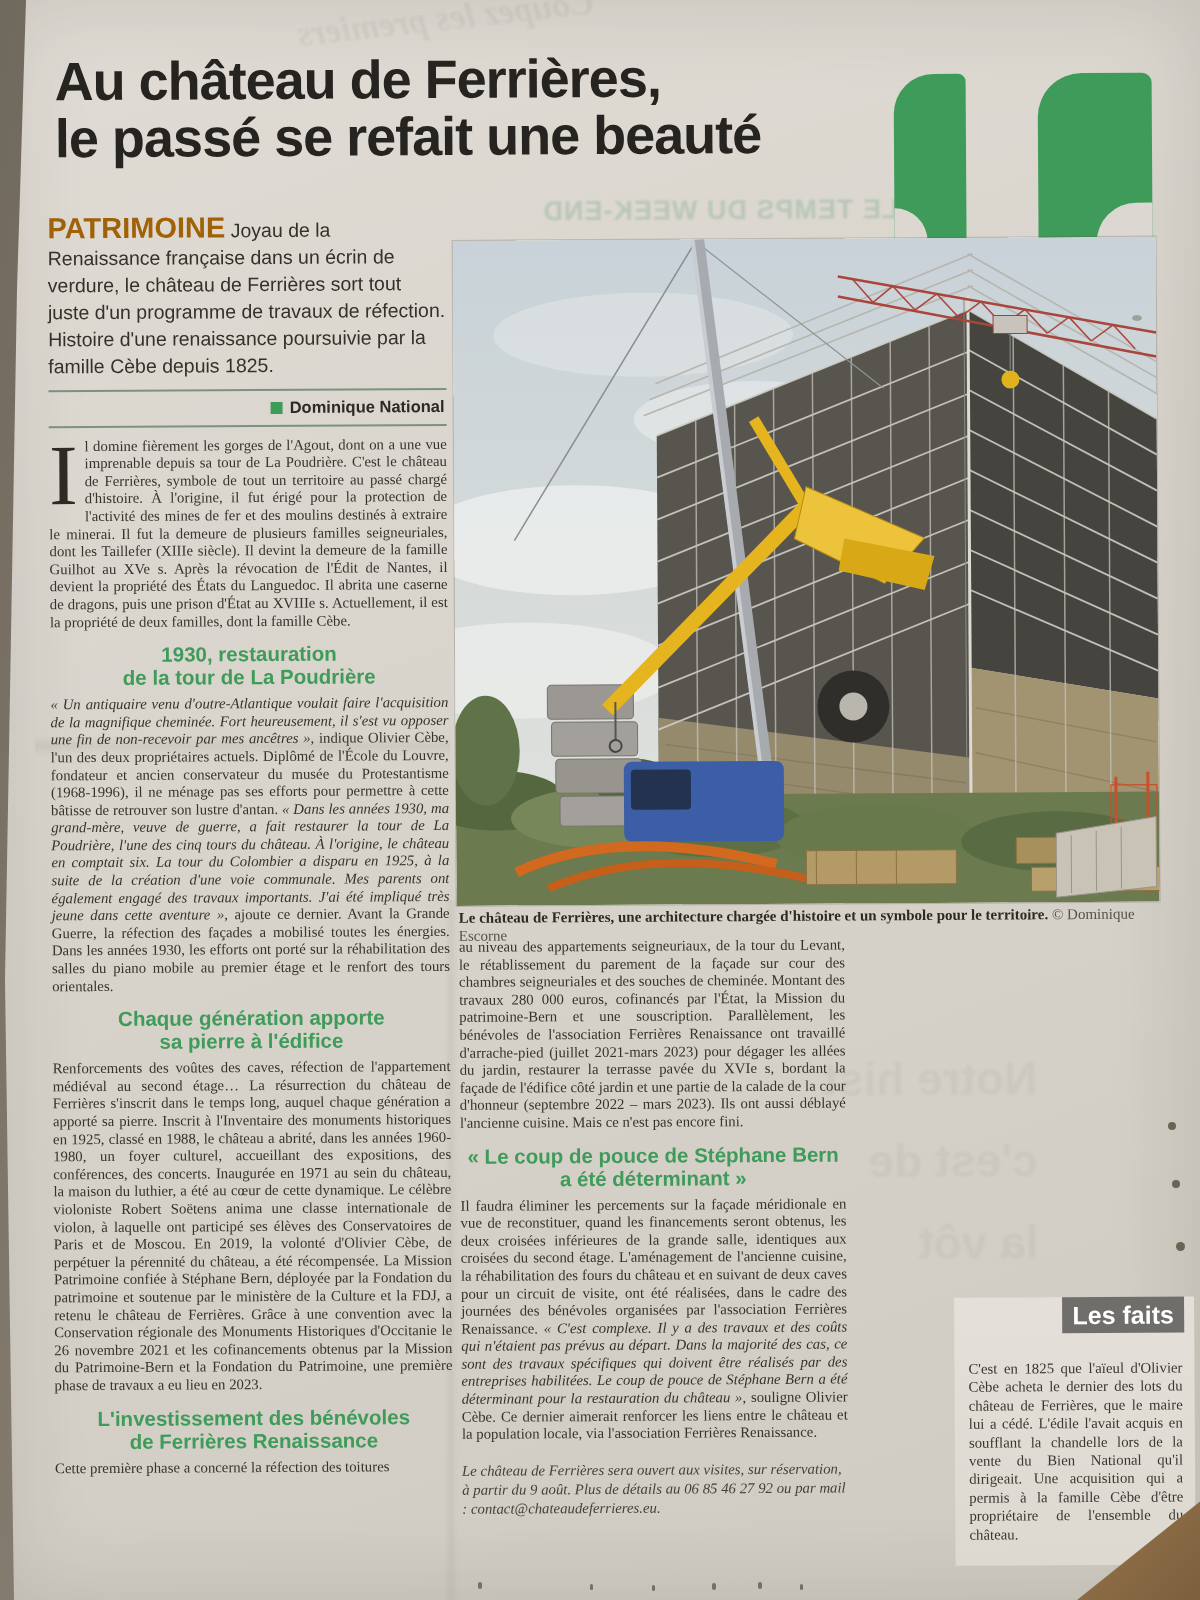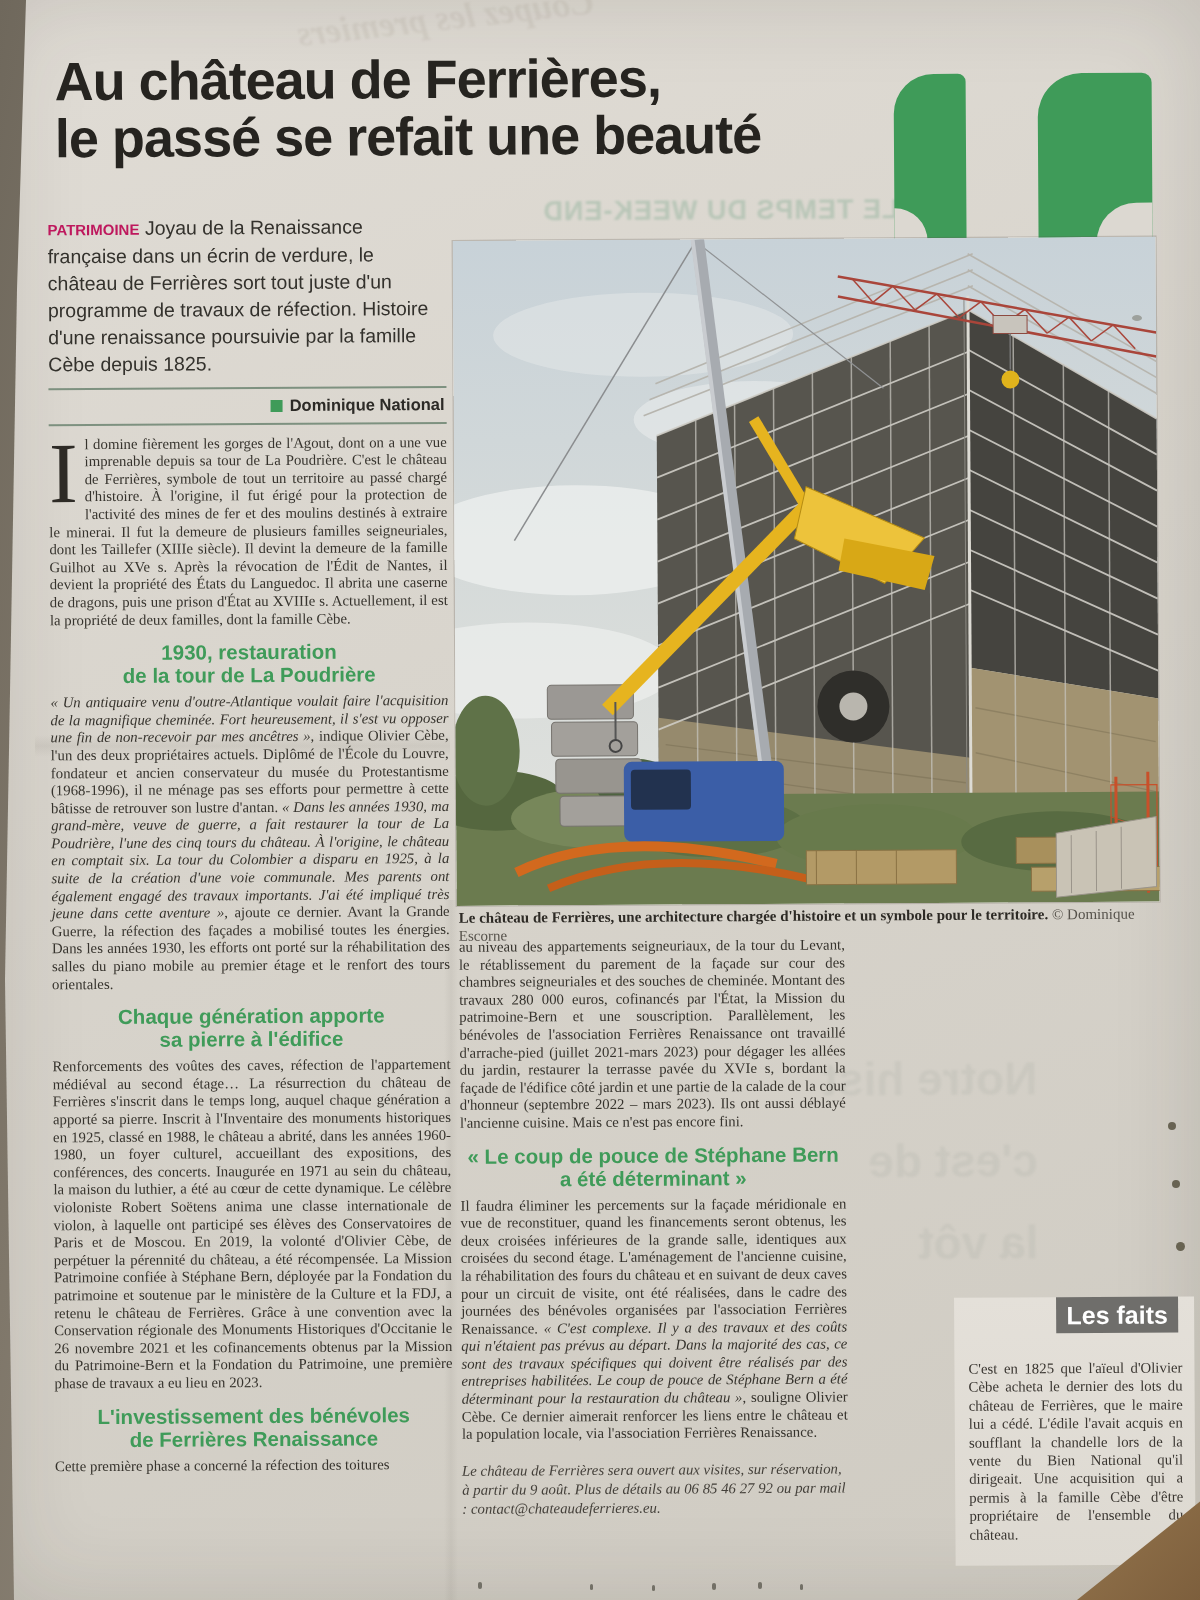--- a/index.html
+++ b/index.html
@@ -49,39 +49,39 @@
   .caption .credit{font-weight:400;color:#56524b;}
 
   
   .col{position:absolute;text-align:justify;color:#36332d;
        font-size:14.8px;line-height:17.6px;}
   .col1{left:50px;top:212px;width:398px;}
   .col2{left:457px;top:938px;width:386px;}
   p{margin:0 0 2px 0;}
   .standfirst{font-family:"Liberation Sans",sans-serif;font-size:19.5px;line-height:27px;
               text-align:left;color:#33312c;margin-bottom:10px;}
-  .kicker{color:#be185d;font-weight:700;font-size:15px;}
+  .kicker{color:#a16207;font-weight:700;font-size:29px;}
   .rule{height:2px;background:#4c6b55;opacity:.65;margin:2px 0;}
   .byline-row{display:flex;justify-content:flex-end;align-items:center;gap:7px;
               font-family:"Liberation Sans",sans-serif;font-weight:700;font-size:16.5px;
               color:#2c2a26;padding:6px 2px;}
   .byline-sq{display:inline-block;width:12px;height:12px;background:#3f9b59;}
   .greenhead{font-family:"Liberation Sans",sans-serif;font-weight:700;color:#3f9b59;
              font-size:20.5px;line-height:23px;text-align:center;margin:12px 0 7px 0;}
   .greenhead span{display:block;}
   .dropcap{float:left;font-size:86px;line-height:68px;font-weight:400;color:#2e2b26;
            margin:3px 7px 0 0;}
   .it{font-style:italic;}
   .note{font-style:italic;color:#44403a;font-size:14.8px;line-height:19px;
         text-align:left;margin-top:18px;}
 
   
   .facts{position:absolute;left:950px;top:1300px;width:240px;height:268px;
          background:linear-gradient(180deg,#e4e0d9,#ddd9d1);}
-  .facts-bar{margin-left:auto;margin-right:16px;width:122px;height:36px;background:#6f6e6b;
+  .facts-bar{margin-left:auto;margin-right:10px;width:122px;height:36px;background:#6f6e6b;
              color:#fff;font-family:"Liberation Sans",sans-serif;font-weight:700;font-size:25px;
              display:flex;align-items:center;justify-content:center;}
   .facts-body{margin:26px 12px 0 14px;font-size:14.8px;line-height:18.4px;
               text-align:justify;color:#3a3631;}
 
   
   .dot{position:absolute;background:#47422f;border-radius:50%;opacity:.75;}
   .dash{position:absolute;background:#3a382f;opacity:.6;border-radius:2px;}
   .wood{position:absolute;right:0;bottom:0;width:150px;height:120px;
         background:linear-gradient(135deg,#9a7a50,#7d5f3d);

